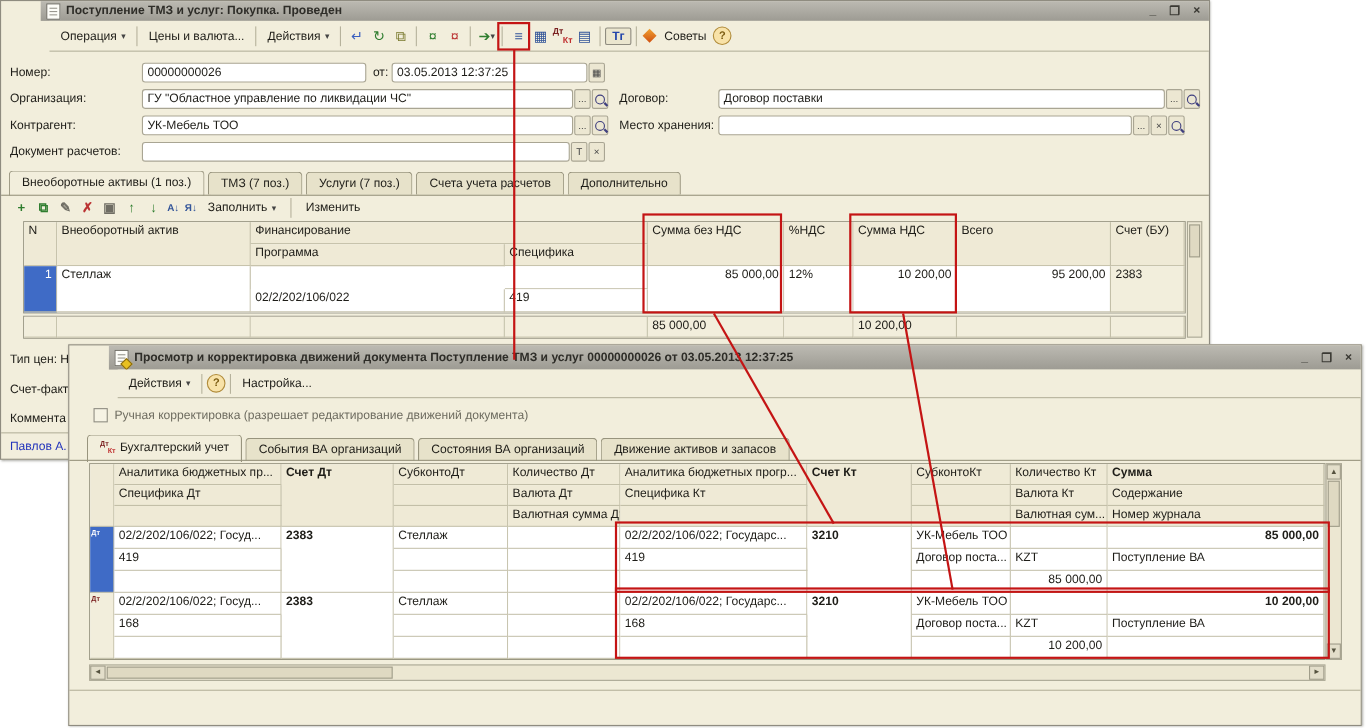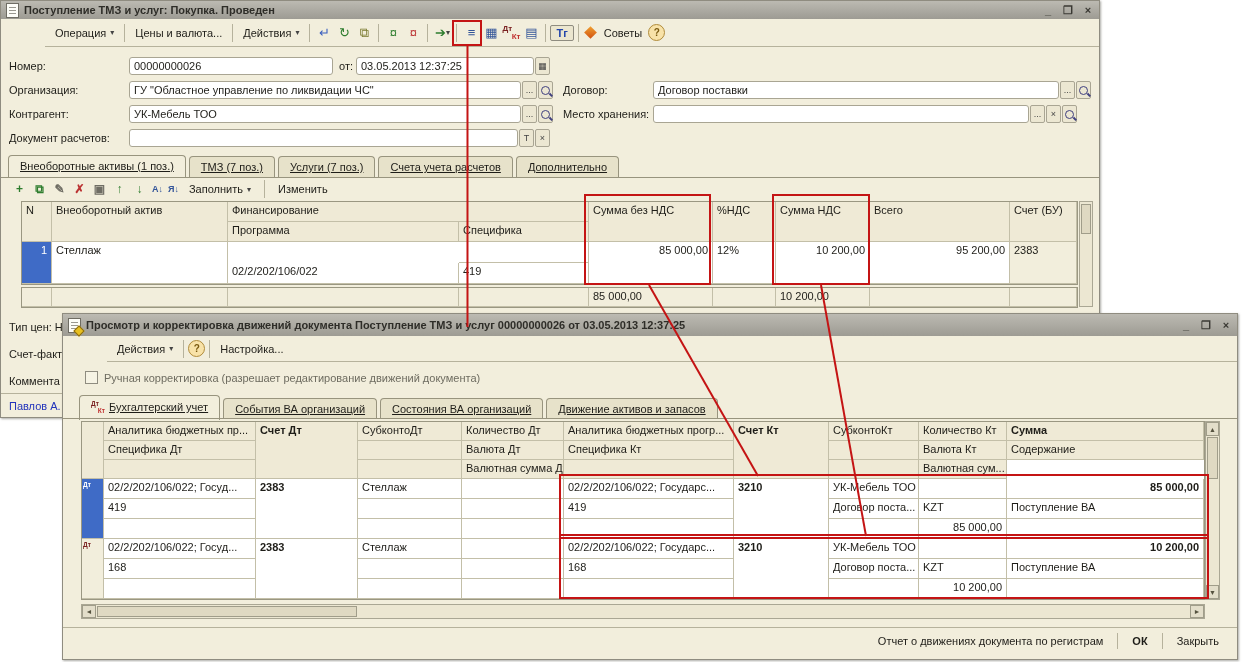--- a/index.html
+++ b/index.html
@@ -3,21 +3,21 @@
 <meta charset="utf-8">
 <style>
   html,body{margin:0;padding:0;background:#fff;}
   .stage{position:relative;width:1242px;height:662px;background:#fff;overflow:hidden;
          font-family:"Liberation Sans",sans-serif;font-size:11px;color:#1e1d18;}
   .window{position:absolute;background:#f2eedc;border:1px solid #8f8c80;box-shadow:1px 1px 2px rgba(90,90,80,.5);box-sizing:border-box;}
   #main-window{left:0;top:0;width:1100px;height:418px;z-index:1;}
   #sub-window{left:62px;top:313px;width:1176px;height:347px;z-index:5;}
 
   
-  .titlebar{display:flex;align-items:center;gap:5px;padding:0 5px;background:linear-gradient(#bcbab2,#9d9b93);color:#2e2d28;font-weight:bold;}
+  .titlebar{display:flex;align-items:center;gap:5px;padding:0 5px;background:linear-gradient(#bcbab2,#9d9b93);color:#2e2d28;font-weight:bold;margin-left:36px;}
   #main-window .titlebar{height:18px;}
   #sub-window .titlebar{height:22px;}
   .doc-ic{width:11px;height:13px;background:#fdfdf8;border:1px solid #6f6d64;position:relative;flex:0 0 auto;}
   .doc-ic i{position:absolute;left:2px;right:2px;height:1px;background:#9a9890;}
   .doc-ic i:nth-child(1){top:3px}.doc-ic i:nth-child(2){top:6px}.doc-ic i:nth-child(3){top:9px}
   .doc-ic .gem{position:absolute;right:-3px;bottom:-3px;width:6px;height:6px;background:#e8c020;border:1px solid #8a6a10;transform:rotate(45deg);}
   .title-text{white-space:nowrap;overflow:hidden;text-overflow:clip;}
   .win-ctrls{margin-left:auto;display:flex;gap:8px;align-items:center;color:#3a3933;font-weight:bold;}
   .win-ctrls span{width:12px;text-align:center;cursor:default;}
 
@@ -39,21 +39,21 @@
 
   
   .flabel{position:absolute;height:16px;white-space:nowrap;}
   .field{position:absolute;height:18px;background:#fff;border:1px solid #a9a593;border-radius:3px;padding:2px 4px;box-sizing:border-box;white-space:nowrap;overflow:hidden;}
   .mini{position:absolute;width:15px;height:18px;background:#ece7d2;border:1px solid #a9a593;border-radius:2px;display:flex;align-items:center;justify-content:center;font-size:9px;color:#444;box-sizing:border-box;}
   .mag-ic{width:7px;height:7px;border:1.5px solid #3f3f7f;border-radius:50%;position:relative;}
   .mag-ic::after{content:"";position:absolute;width:4px;height:1.5px;background:#3f3f7f;right:-3.5px;bottom:-1.5px;transform:rotate(45deg);}
 
   
   .tabs{position:absolute;display:flex;gap:3px;align-items:flex-end;}
-  .tab{background:#e7e2ca;border:1px solid #98947e;border-bottom:none;border-radius:4px 4px 0 0;padding:4px 11px;white-space:nowrap;display:flex;gap:4px;align-items:center;text-decoration:underline;}
+  .tab{background:#e7e2ca;border:1px solid #98947e;border-bottom:none;border-radius:4px 4px 0 0;padding:4px 11px;white-space:nowrap;display:flex;gap:4px;align-items:center;}
   .tab.active{background:#f2eedc;padding-bottom:6px;margin-bottom:-1px;}
   .tabline{position:absolute;left:0;right:0;height:1px;background:#98947e;}
   .mini-dtkt{width:14px;height:14px;position:relative;font-size:6.5px;font-weight:bold;line-height:7px;flex:0 0 auto;}
   .mini-dtkt b{position:absolute;left:0;top:0;color:#7a2020;}
   .mini-dtkt u{position:absolute;right:0;bottom:0;color:#c03030;text-decoration:none;}
 
   
   .grid{position:absolute;display:grid;background:#fff;border:1px solid #9a9782;box-sizing:content-box;}
   .grid>div{border-right:1px solid #c3bfa8;border-bottom:1px solid #c3bfa8;padding:2px 4px;box-sizing:border-box;overflow:hidden;white-space:nowrap;}
   .hc{background:#efead6;}
@@ -324,20 +324,21 @@
       <div class="hc" style="grid-column:6;grid-row:2">Специфика Кт</div>
       <div class="hc" style="grid-column:8;grid-row:2"></div>
       <div class="hc" style="grid-column:9;grid-row:2">Валюта Кт</div>
       <div class="hc" style="grid-column:10;grid-row:2">Содержание</div>
       <div class="hc" style="grid-column:2;grid-row:3"></div>
       <div class="hc" style="grid-column:4;grid-row:3"></div>
       <div class="hc" style="grid-column:5;grid-row:3">Валютная сумма Дт</div>
       <div class="hc" style="grid-column:6;grid-row:3"></div>
       <div class="hc" style="grid-column:8;grid-row:3"></div>
       <div class="hc" style="grid-column:9;grid-row:3">Валютная сум...</div>
+      <div class="hc" style="grid-column:10;grid-row:3">Номер журнала</div>
 
       <div class="marker-sel" style="grid-column:1;grid-row:4/7;padding:2px 1px"><span class="mini-dtkt"><b>Дт</b><u>Кт</u></span></div>
       <div class="dc" style="grid-column:2;grid-row:4">02/2/202/106/022; Госуд...</div>
       <div class="dc bold" style="grid-column:3;grid-row:4/7">2383</div>
       <div class="dc" style="grid-column:4;grid-row:4">Стеллаж</div>
       <div class="dc" style="grid-column:5;grid-row:4"></div>
       <div class="dc" style="grid-column:6;grid-row:4">02/2/202/106/022; Государс...</div>
       <div class="dc bold" style="grid-column:7;grid-row:4/7">3210</div>
       <div class="dc" style="grid-column:8;grid-row:4">УК-Мебель ТОО</div>
       <div class="dc" style="grid-column:9;grid-row:4"></div>
@@ -388,27 +389,20 @@
       <span class="thumb" style="left:1px;right:1px;top:15px;height:42px"></span>
       <span class="btn" style="left:0;right:0;bottom:0;height:14px">▼</span>
     </div>
     <div class="scroll" style="left:18px;top:290px;width:1124px;height:15px">
       <span class="btn" style="top:0;bottom:0;left:0;width:14px">◄</span>
       <span class="thumb" style="top:1px;bottom:1px;left:15px;width:260px"></span>
       <span class="btn" style="top:0;bottom:0;right:0;width:14px">►</span>
     </div>
 
     <div style="position:absolute;left:0;right:0;top:313px;height:1px;background:#b6b29c"></div>
-    <div class="footer-btns" style="right:10px;top:318px">
-      <span class="fbtn">Отчет о движениях документа по регистрам</span>
-      <span class="fsep"></span>
-      <span class="fbtn bold">ОК</span>
-      <span class="fsep"></span>
-      <span class="fbtn">Закрыть</span>
-    </div>
   </div>
 
   <div class="rbox" id="rbox-dtkt" style="left: 452.484px; top: 19.5px; width: 30px; height: 26px;"></div>
   <div class="rbox" style="left:584px;top:194px;width:127px;height:91px"></div>
   <div class="rbox" style="left:772px;top:194px;width:98px;height:91px"></div>
   <div class="rbox" style="left:559px;top:474px;width:650px;height:65px"></div>
   <div class="rbox" style="left:559px;top:534px;width:650px;height:65px"></div>
   <svg id="anno-svg">
     <line id="vline" x1="467.484375" y1="45.5" x2="467.484375" y2="327" stroke="#c41414" stroke-width="2"></line>
     <line x1="649" y1="285" x2="758" y2="476" stroke="#c41414" stroke-width="2"></line>

